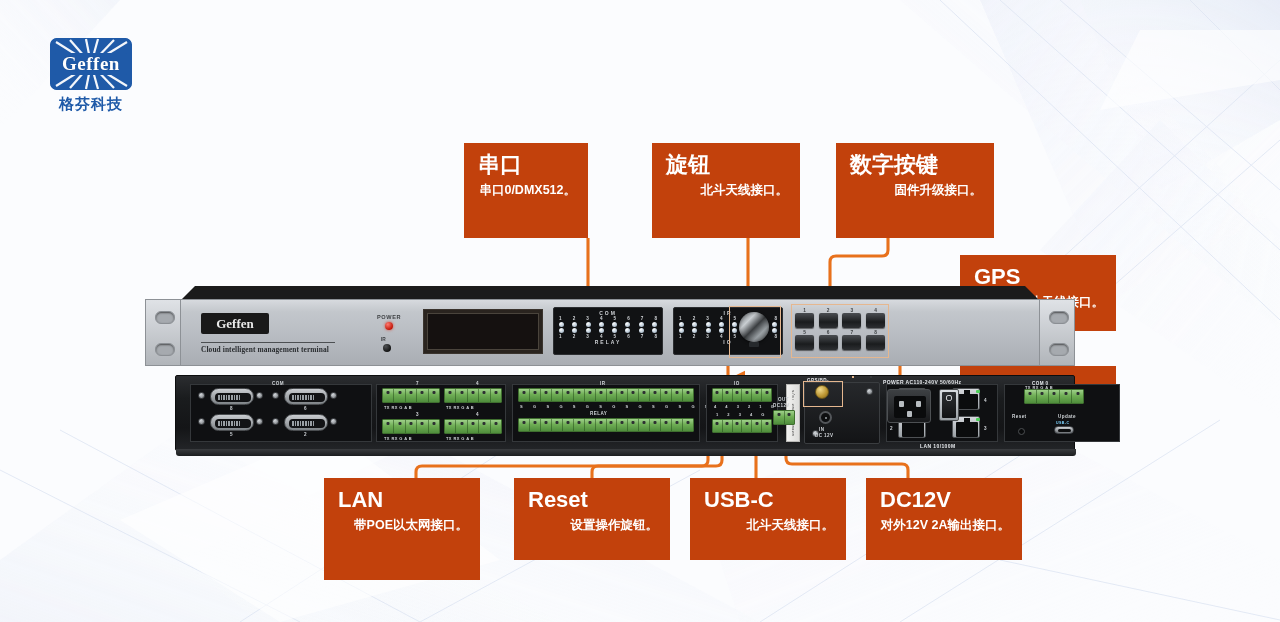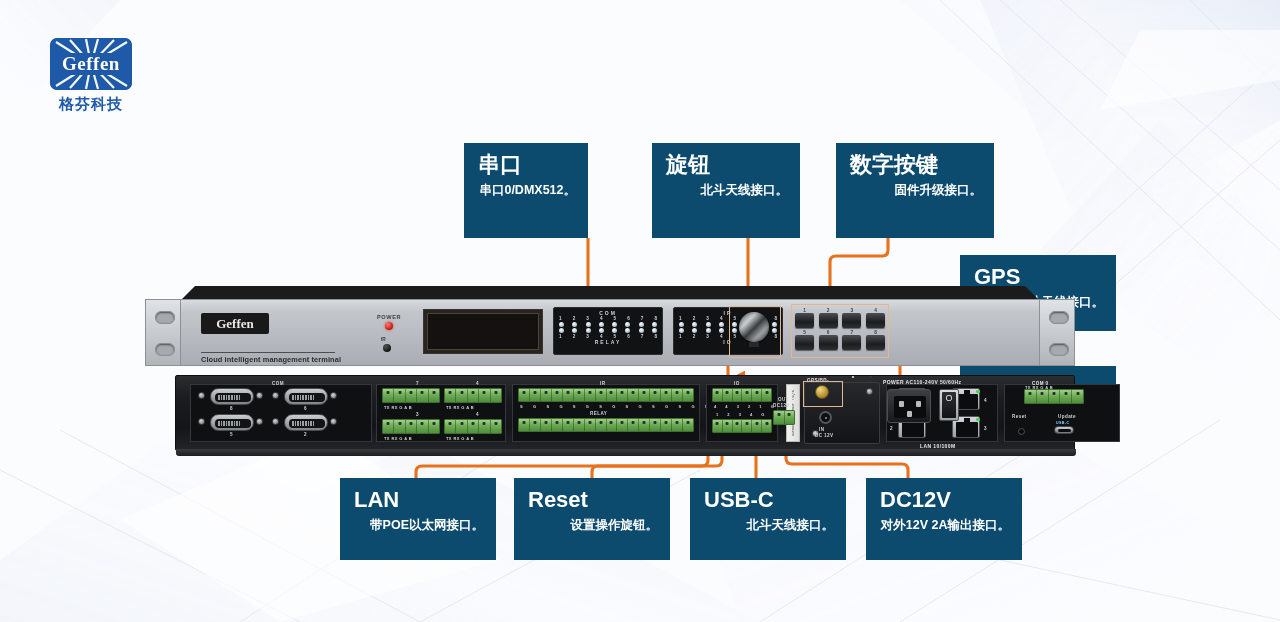--- a/index.html
+++ b/index.html
@@ -22,21 +22,21 @@
   #logo .wordmark{position:absolute;left:50%;top:50%;transform:translate(-50%,-50%);
      color:#fff;font-family:"Liberation Serif","DejaVu Serif",serif;font-weight:bold;
      font-size:19px;letter-spacing:.5px;text-shadow:0 0 1px #11407d;z-index:3;}
   #logo .cn{width:82px;text-align:center;color:#1f5aa8;font-size:15px;font-weight:bold;
      letter-spacing:1px;margin-top:5px;}
   #title{position:absolute;left:138px;top:36px;font-size:50px;font-weight:bold;
      color:#262626;letter-spacing:-1px;line-height:1;white-space:nowrap;
      text-shadow:1px 1px 0 rgba(0,0,0,.18);}
 
   
-  .callout{position:absolute;background:#0c4a6e;color:#ffffff;box-sizing:border-box;
+  .callout{position:absolute;background:#c2410c;color:#ffffff;box-sizing:border-box;
      padding:10px 12px 8px 14px;}
   .callout .c-title{font-size:22px;font-weight:bold;line-height:1.05;margin-bottom:6px;}
   .callout .c-desc{font-size:12.5px;font-weight:bold;line-height:1.3;text-align:right;}
 
   
   #lines{position:absolute;inset:0;width:1280px;height:622px;pointer-events:none;}
 
   
   #device{position:absolute;left:145px;top:272px;width:950px;height:195px;}
 
@@ -52,22 +52,22 @@
      box-sizing:border-box;}
   .ear.l{left:0;} .ear.r{left:894px;}
   .ear .hole{position:absolute;left:9px;width:18px;height:11px;border-radius:6px;
      background:#a6aaaf;box-shadow:inset 0 1px 2px rgba(0,0,0,.55);border:1px solid #8b8f94;}
   .ear .hole.a{top:11px;} .ear .hole.b{top:43px;}
 
   .fp-logo{position:absolute;left:56px;top:27px;width:120px;}
   .fp-logo .lmark{width:68px;height:21px;background:#191919;border-radius:2px;position:relative;}
   .fp-logo .lmark span{position:absolute;left:0;top:0;width:68px;text-align:center;line-height:21px;
      color:#e9e9e9;font-family:"Liberation Serif",serif;font-weight:bold;font-size:13px;}
-  .fp-logo .tag{margin-top:18px;border-top:1px solid #4c4f52;padding-top:2px;width:134px;
-     font-size:7.4px;font-weight:bold;color:#2a2d30;white-space:nowrap;letter-spacing:.1px;}
+  .fp-logo .tag{margin-top:8px;border-top:1px solid #4c4f52;padding-top:2px;width:134px;
+     font-size:7.4px;font-weight:bold;color:#2a2d30;white-space:nowrap;letter-spacing:.1px;font-family:Liberation Serif, serif;}
 
   .pwr-lbl{position:absolute;left:232px;top:28px;font-size:5.6px;font-weight:bold;color:#3c3f42;letter-spacing:.6px;}
   .pwr-led{position:absolute;left:240px;top:36px;width:8px;height:8px;border-radius:50%;
      background:radial-gradient(circle at 35% 30%,#ff7a70,#c21608 70%);box-shadow:0 0 3px rgba(220,30,10,.7);}
   .ir-lbl{position:absolute;left:236px;top:51px;font-size:4.8px;font-weight:bold;color:#3c3f42;}
   .ir-led{position:absolute;left:238px;top:58px;width:8px;height:8px;border-radius:50%;
      background:radial-gradient(circle at 35% 30%,#4e5154,#141414 70%);}
 
   .lcd{position:absolute;left:278px;top:23px;width:120px;height:45px;background:#2a241f;
      border:1px solid #3a342e;box-sizing:border-box;padding:3px;}
@@ -277,21 +277,21 @@
 <div class="callout" style="left:960px;top:255px;width:156px;height:76px;">
   <div class="c-title">GPS</div>
   <div class="c-desc">GPS/北斗天线接口。</div>
 </div>
 
 <div class="callout" style="left:960px;top:366px;width:156px;height:76px;">
   <div class="c-title">Update</div>
   <div class="c-desc">固件升级按键。</div>
 </div>
 
-<div class="callout" style="left:340px;top:478px;width:156px;height:82px;">
+<div class="callout" style="left:324px;top:478px;width:156px;height:102px;">
   <div class="c-title">LAN</div>
   <div class="c-desc">带POE以太网接口。</div>
 </div>
 
 <div class="callout" style="left:514px;top:478px;width:156px;height:82px;">
   <div class="c-title">Reset</div>
   <div class="c-desc">设置操作旋钮。</div>
 </div>
 
 <div class="callout" style="left:690px;top:478px;width:156px;height:82px;">

